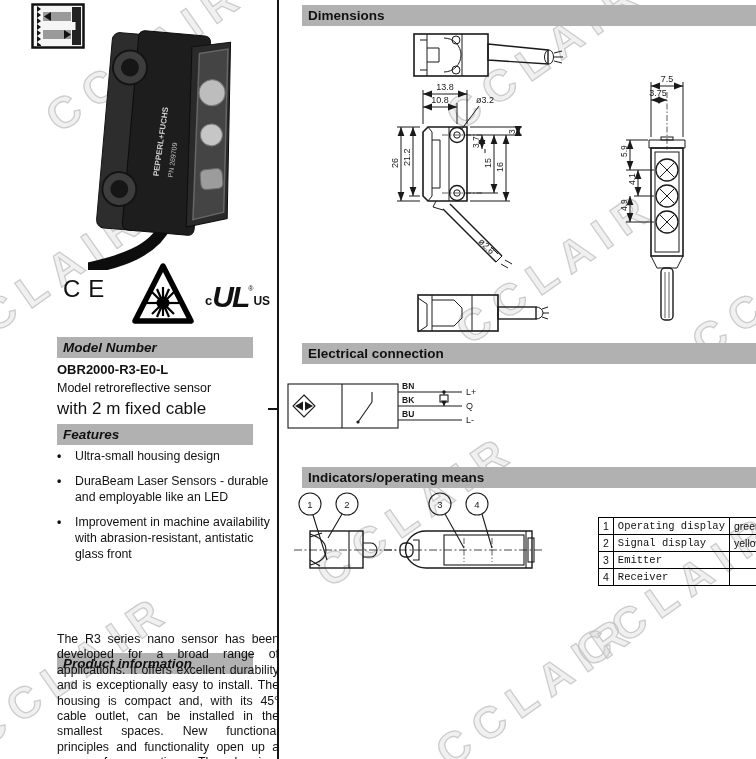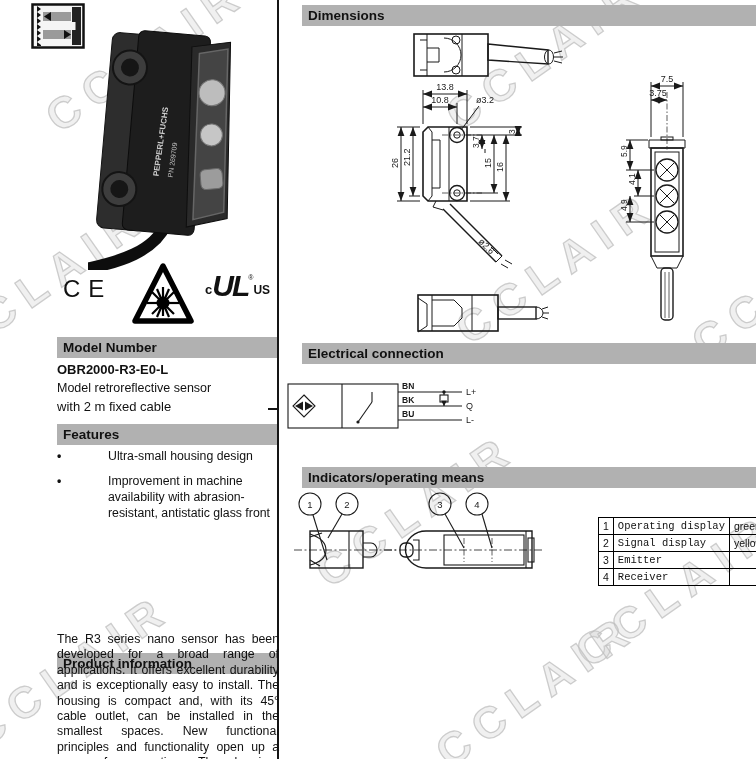--- a/index.html
+++ b/index.html
@@ -5,36 +5,36 @@
   html,body{margin:0;padding:0;background:#fff;}
   body{width:756px;height:759px;position:relative;overflow:hidden;
        font-family:"Liberation Sans",sans-serif;color:#111;}
   .wm{position:absolute;font-weight:bold;font-size:44px;letter-spacing:11px;
       color:rgba(205,205,205,0.30);-webkit-text-stroke:1.3px rgba(190,190,190,0.75);
       transform:rotate(-35deg);white-space:nowrap;pointer-events:none;z-index:1;}
   .divider{position:absolute;left:277px;top:0;width:2px;height:759px;background:#151515;z-index:2;}
   .fold-tick{position:absolute;left:268px;top:408px;width:9px;height:2px;background:#151515;z-index:3;}
   .sec-header{position:absolute;background:#b1b1b1;height:21px;line-height:21px;
       font-weight:bold;font-size:13.5px;padding-left:6px;box-sizing:border-box;z-index:4;}
-  .lh{left:57px;width:220px;}
+  .lh{left:57px;width:196px;font-style:italic;}
   .rh{left:302px;width:495px;}
   .abs{position:absolute;z-index:4;}
   .model-no{left:57px;top:362px;font-size:13px;font-weight:bold;text-align:right;}
   .subtitle{left:57px;top:381px;font-size:12.5px;}
-  .cableinfo{left:57px;top:399px;font-size:13px;}
+  .cableinfo{left:57px;top:399px;font-size:17px;}
   .features{left:57px;top:448px;width:223px;font-size:12.3px;line-height:16px;}
-  .feat-item{display:flex;margin-bottom:9px;gap:33px;}
+  .feat-item{display:flex;margin-bottom:9px;}
   .feat-item .dot{width:18px;flex:0 0 18px;}
   .feat-item .dot::before{content:"\2022";font-weight:bold;}
   .prodinfo{left:57px;top:632px;width:222px;font-size:12.3px;line-height:15.4px;
       text-align:justify;}
   .ce-mark{left:63px;top:275px;font-size:24px;letter-spacing:8px;font-weight:normal;}
   .ul-mark{left:205px;top:273px;display:flex;align-items:flex-end;}
   .ul-c{font-size:13px;font-weight:bold;line-height:1;margin-bottom:3px;}
-  .ul-main{font-size:30px;font-weight:bold;line-height:0.85;font-style:italic;letter-spacing:-2px;}
+  .ul-main{font-size:30px;font-weight:bold;line-height:0.85;font-style:italic;letter-spacing:-2px;margin-top:11px;}
   .ul-reg{font-size:7px;margin-bottom:18px;}
   .ul-us{font-size:12px;font-weight:bold;line-height:1;margin-bottom:3px;}
   table.ind{position:absolute;left:598px;top:517px;border-collapse:collapse;z-index:4;
       font-size:10.5px;}
   table.ind td{border:1px solid #000;padding:1px 4px;height:14px;white-space:nowrap;}
   table.ind td.no{width:10px;text-align:left;}
   table.ind td.lbl{width:86px;font-family:Liberation Mono, monospace;}
   table.ind td.val{width:32px;}
   svg text{font-family:"Liberation Sans",sans-serif;}
 </style>
@@ -113,20 +113,24 @@
 <div class="sec-header lh" style="top:337px;">Model Number</div>
 <div class="abs model-no">OBR2000-R3-E0-L</div>
 <div class="abs subtitle">Model retroreflective sensor</div>
 <div class="abs cableinfo">with 2 m fixed cable</div>
 
 <div class="sec-header lh" style="top:424px;">Features</div>
 <div class="abs features">
   <div class="feat-item">
       <span class="dot"></span>
       <span>Ultra-small housing design</span>
+    </div>
+  <div class="feat-item">
+      <span class="dot"></span>
+      <span>DuraBeam Laser Sensors - durable and employable like an LED</span>
     </div>
   <div class="feat-item">
       <span class="dot"></span>
       <span>Improvement in machine availability with abrasion-resistant, antistatic glass front</span>
     </div>
 </div>
 
 <div class="sec-header lh" style="top:607px;margin-top:46px;">Product information</div>
 <div class="abs prodinfo">The R3 series nano sensor has been developed for a broad range of applications. It offers excellent durability and is exceptionally easy to install. The housing is compact and, with its 45° cable outlet, can be installed in the smallest spaces. New functional principles and functionality open up a range of new options. The abrasion-resistant lens allows long operating times close to the moving object.</div>
 

